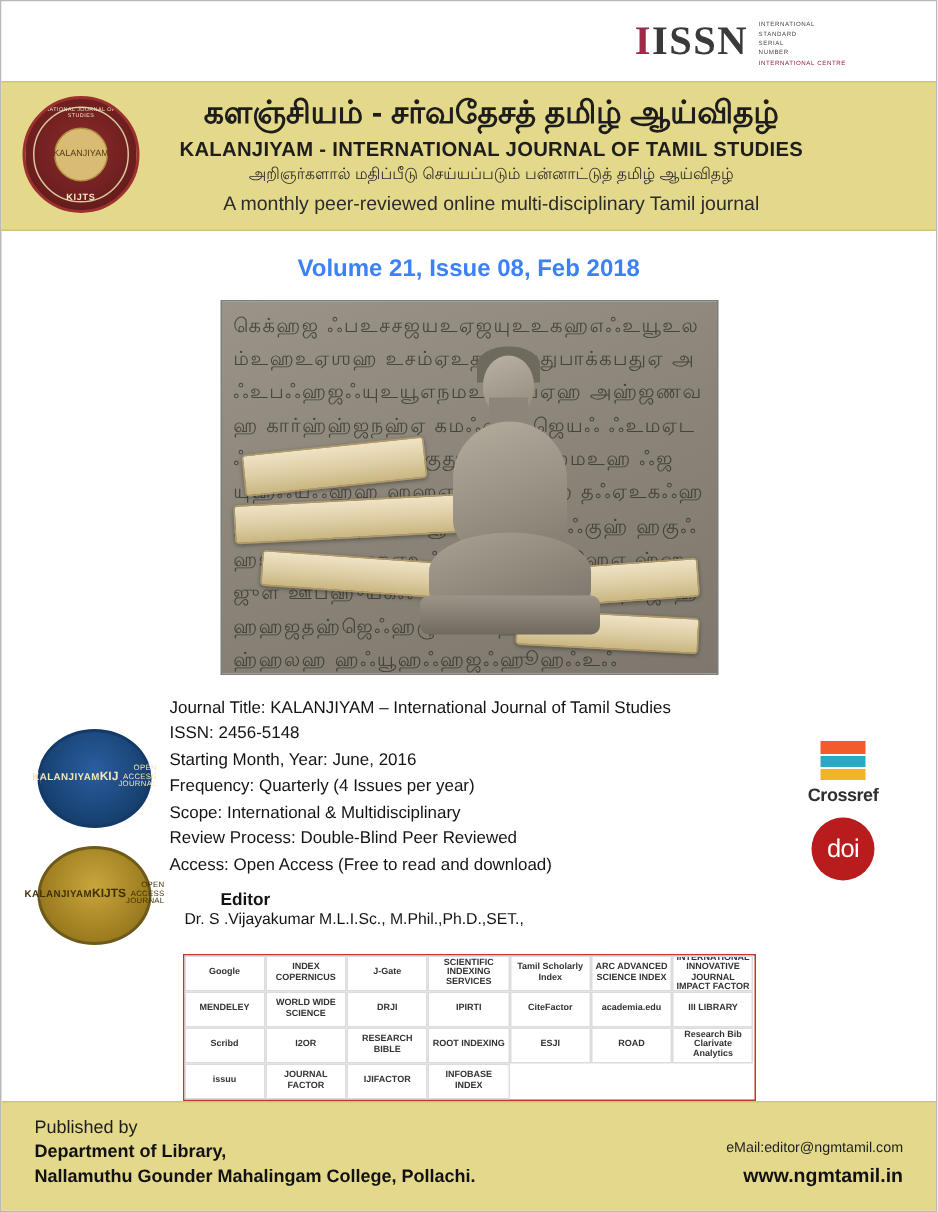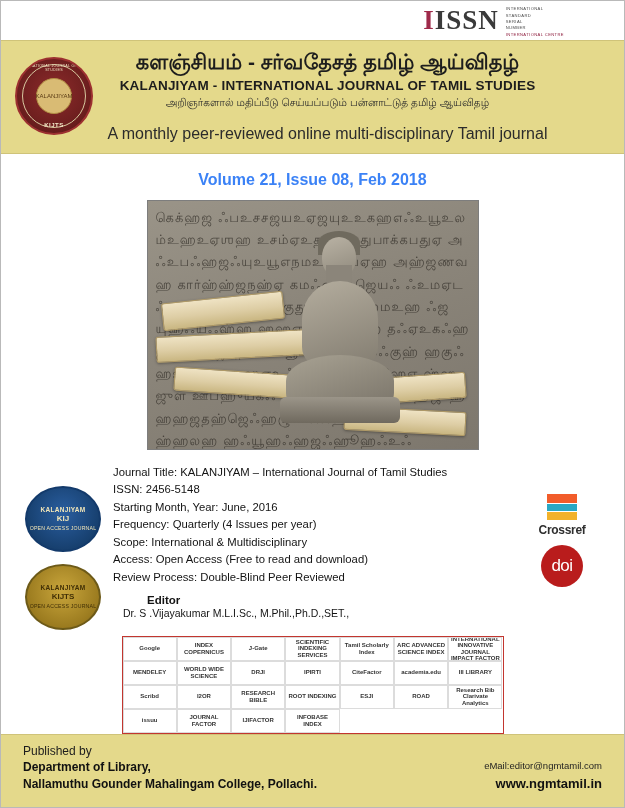--- a/index.html
+++ b/index.html
@@ -156,23 +156,23 @@
     color: #1d1d1d;
     letter-spacing: 0.2px;
     margin-top: 2px;
   }
   .title-sub-tamil {
     font-size: 10.5px;
     color: #2b2b2b;
     margin-top: 3px;
   }
   .title-tagline {
-    font-size: 16px;
+    font-size: 13px;
     color: #2b2b2b;
-    margin-top: 15px;
+    margin-top: 5px;
   }
 
   
   .volume-line {
     text-align: center;
     font-size: 16px;
     font-weight: bold;
     color: #3b82f6;
     padding: 17px 0 11px 0;
   }
@@ -281,21 +281,21 @@
     padding-top: 22px;
   }
   .oa-badge {
     width: 72px;
     height: 62px;
     border-radius: 50%;
     border: 2px solid #133a6b;
     background: radial-gradient(circle at 50% 40%, #2a5ea0 0%, #17406f 70%, #0e2b4d 100%);
     color: #f2e6b8;
     display: flex;
-    flex-direction: column;
+    flex-direction: row;
     align-items: center;
     justify-content: center;
     text-align: right;
     line-height: 1.1;
   }
   .oa-badge.gold {
     border-color: #6d5a18;
     background: radial-gradient(circle at 50% 40%, #c9a63c 0%, #9b7b1f 70%, #6f5713 100%);
     color: #402f06;
   }
@@ -520,22 +520,22 @@
         <div class="b-sub">OPEN ACCESS JOURNAL</div>
       </div>
     </div>
 
     <div class="meta-col">
       <div class="meta-line">Journal Title: KALANJIYAM – International Journal of Tamil Studies</div>
       <div class="meta-line">ISSN: 2456-5148</div>
       <div class="meta-line">Starting Month, Year: June, 2016</div>
       <div class="meta-line">Frequency: Quarterly (4 Issues per year)</div>
       <div class="meta-line">Scope: International &amp; Multidisciplinary</div>
+      <div class="meta-line">Review Process: Double-Blind Peer Reviewed</div>
       <div class="meta-line">Access: Open Access (Free to read and download)</div>
-      <div class="meta-line">Review Process: Double-Blind Peer Reviewed</div>
 
       <div class="editor-head">Editor</div>
       <div class="editor-line">Dr. S .Vijayakumar M.L.I.Sc., M.Phil.,Ph.D.,SET.,</div>
     </div>
 
     <div class="right-col">
       <div class="crossref">
         <div class="crossref-mark"></div>
         <div class="crossref-text">Crossref</div>
       </div>

